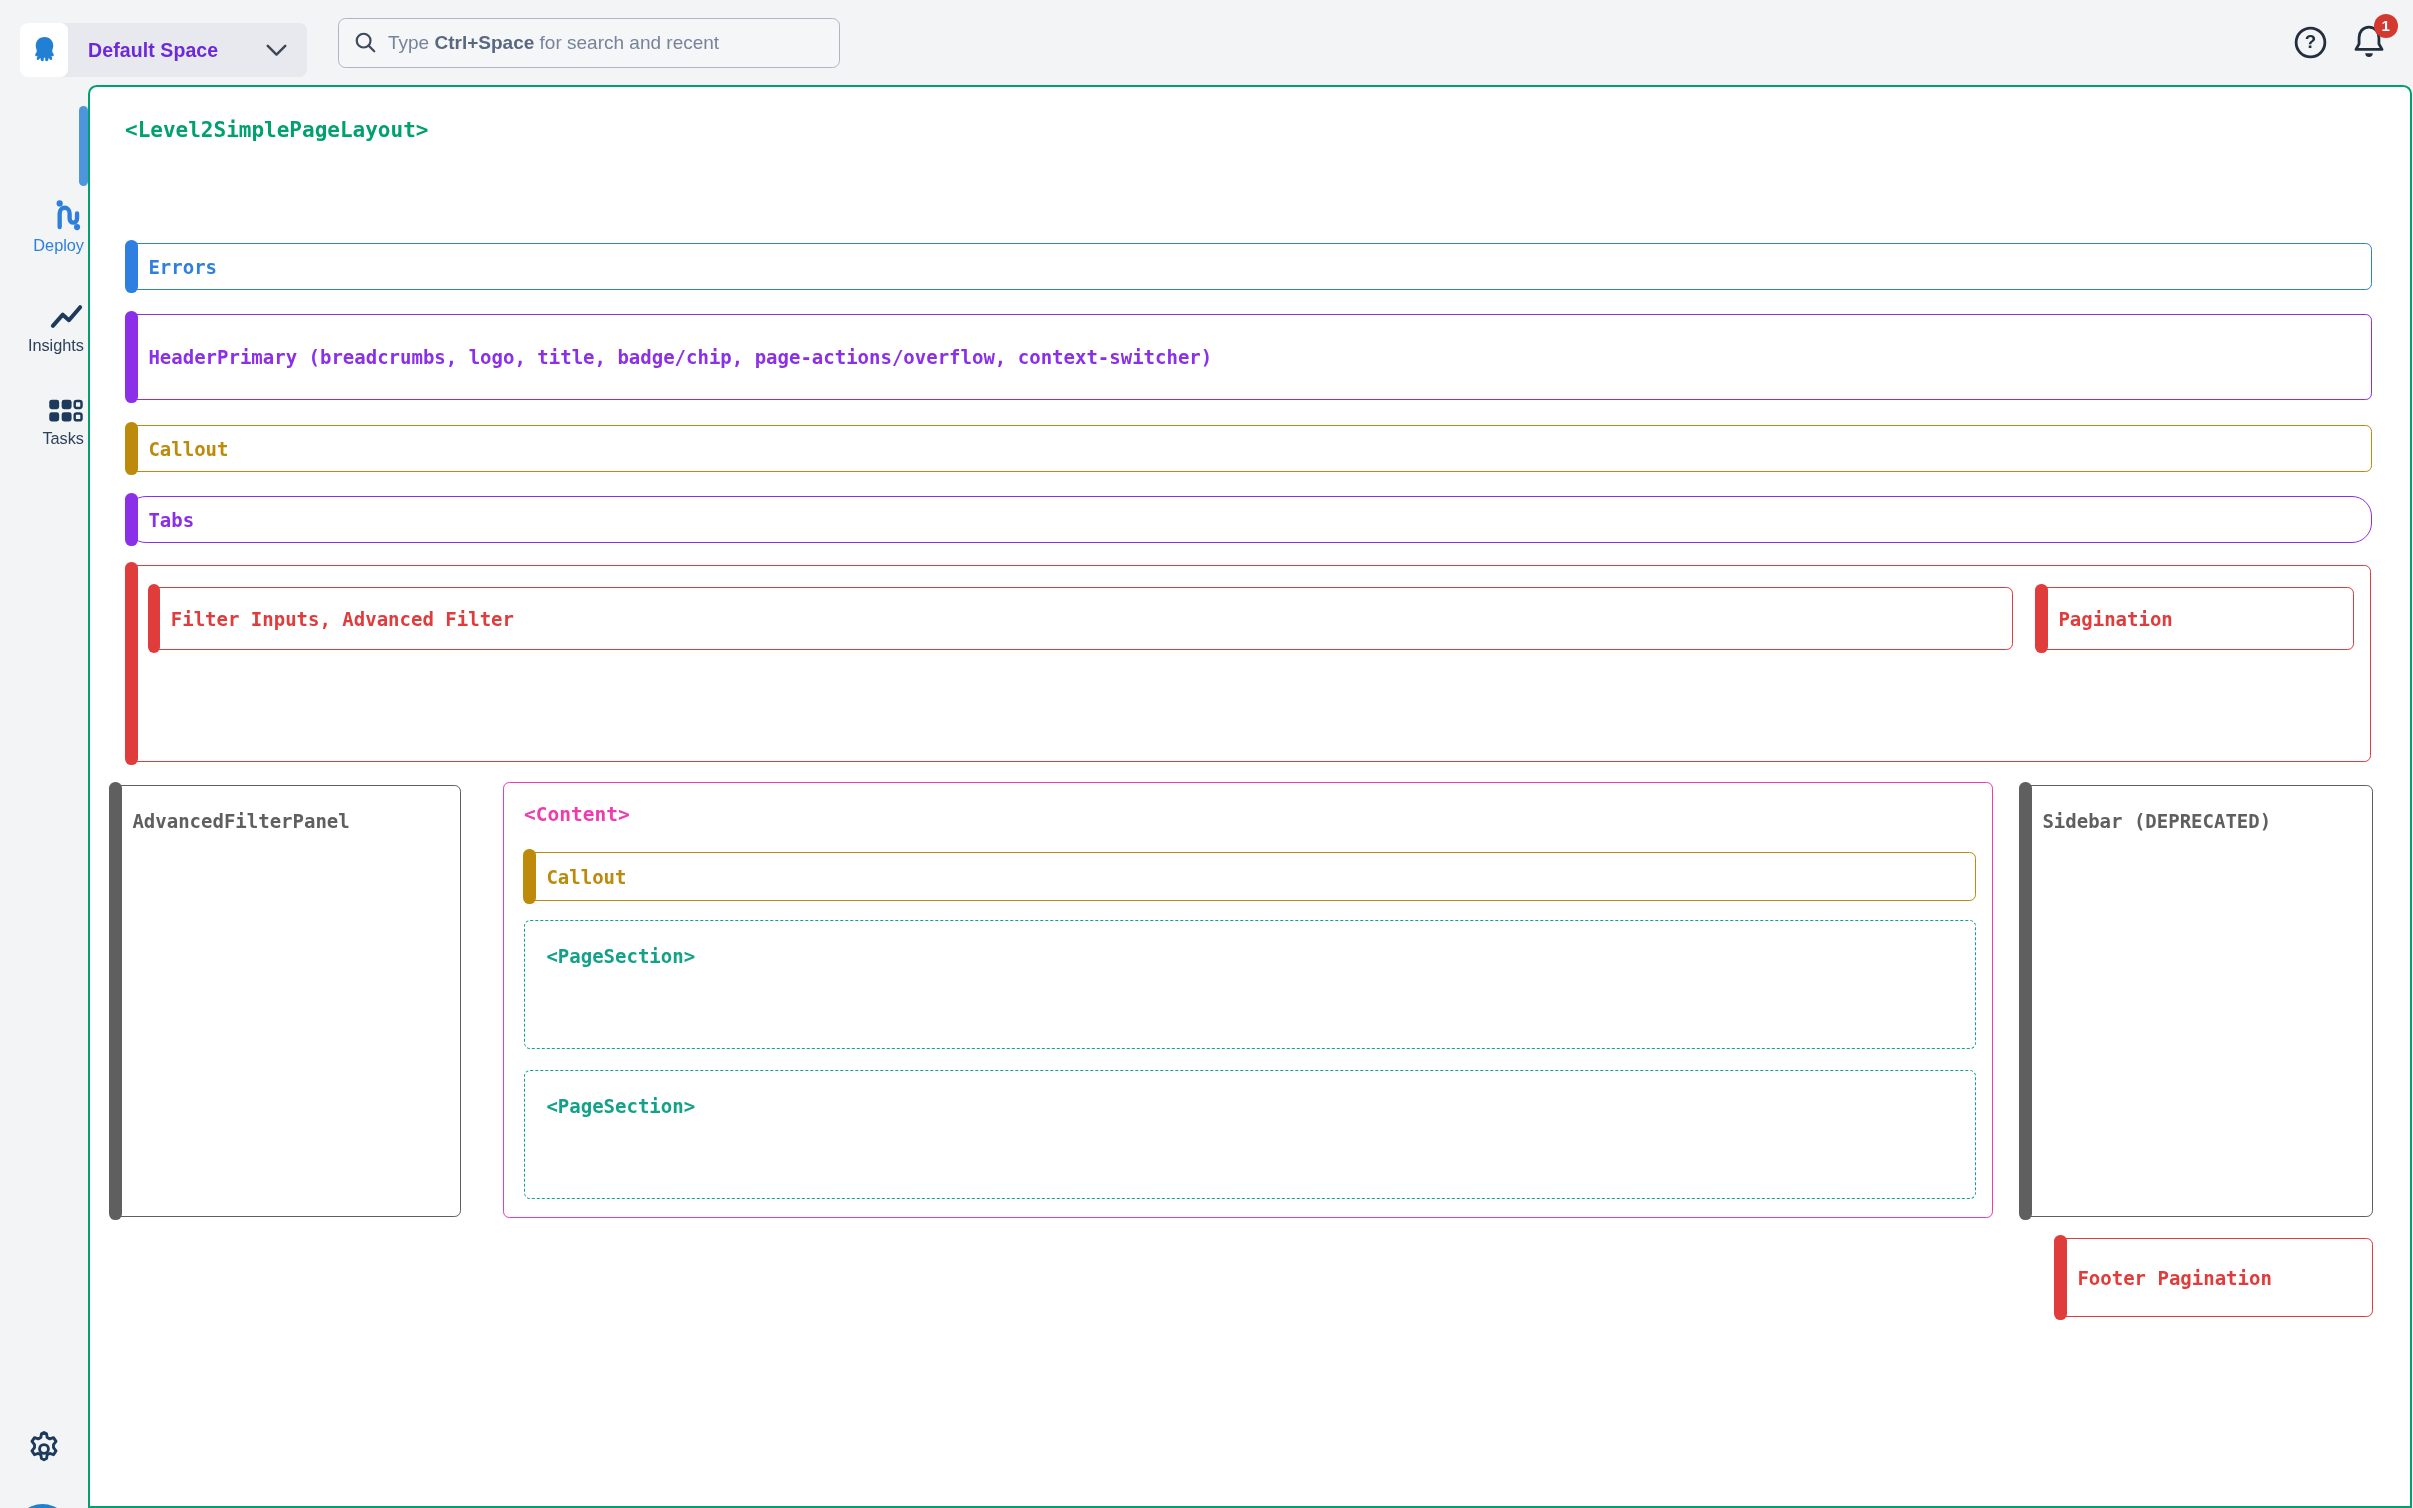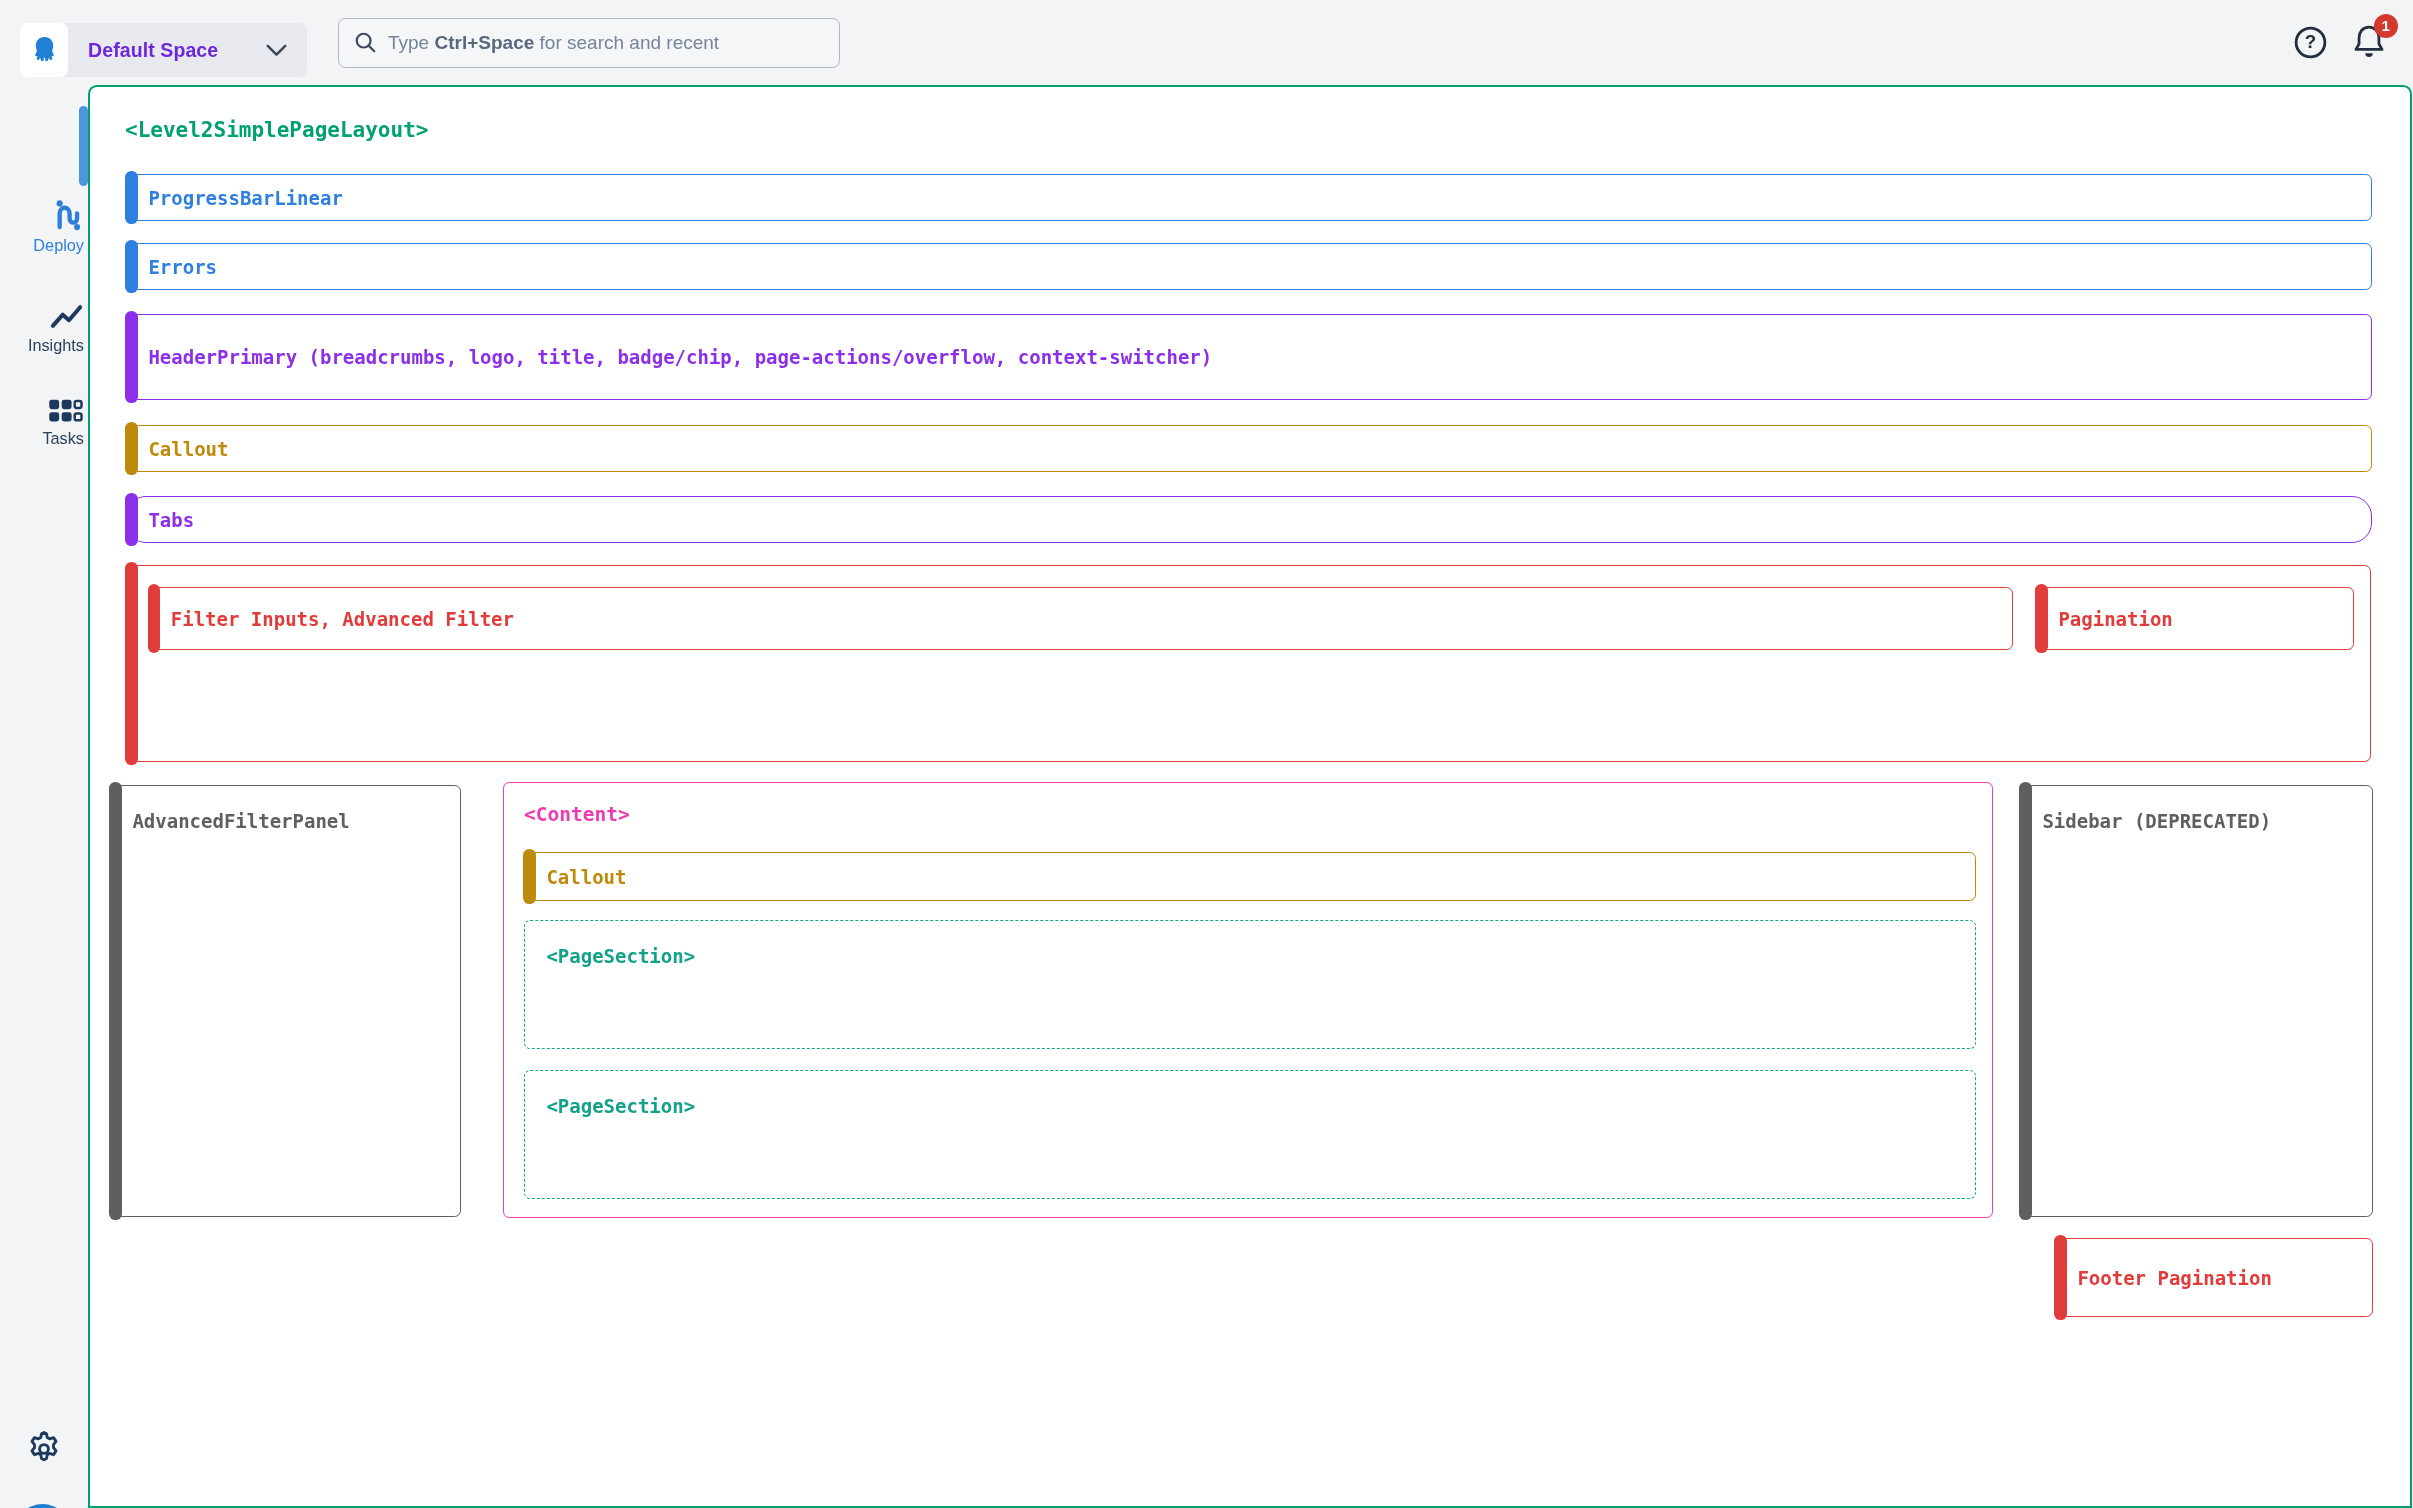--- a/index.html
+++ b/index.html
@@ -202,23 +202,20 @@
     
   </div>
 </nav>
 
 <div class="active-pill"></div>
 
 <main class="main">
 
   <div class="root-label">&lt;Level2SimplePageLayout&gt;</div>
 
-  <div class="cbox center c-blue b-progress">
-    <span>ProgressBarLinear</span>
-  </div>
 
   <div class="cbox center c-blue b-errors">
     <span>Errors</span>
   </div>
 
   <div class="cbox center c-purple b-header">
     <span>HeaderPrimary (breadcrumbs, logo, title, badge/chip, page-actions/overflow, context-switcher)</span>
   </div>
 
   <div class="cbox center c-gold b-callout">

